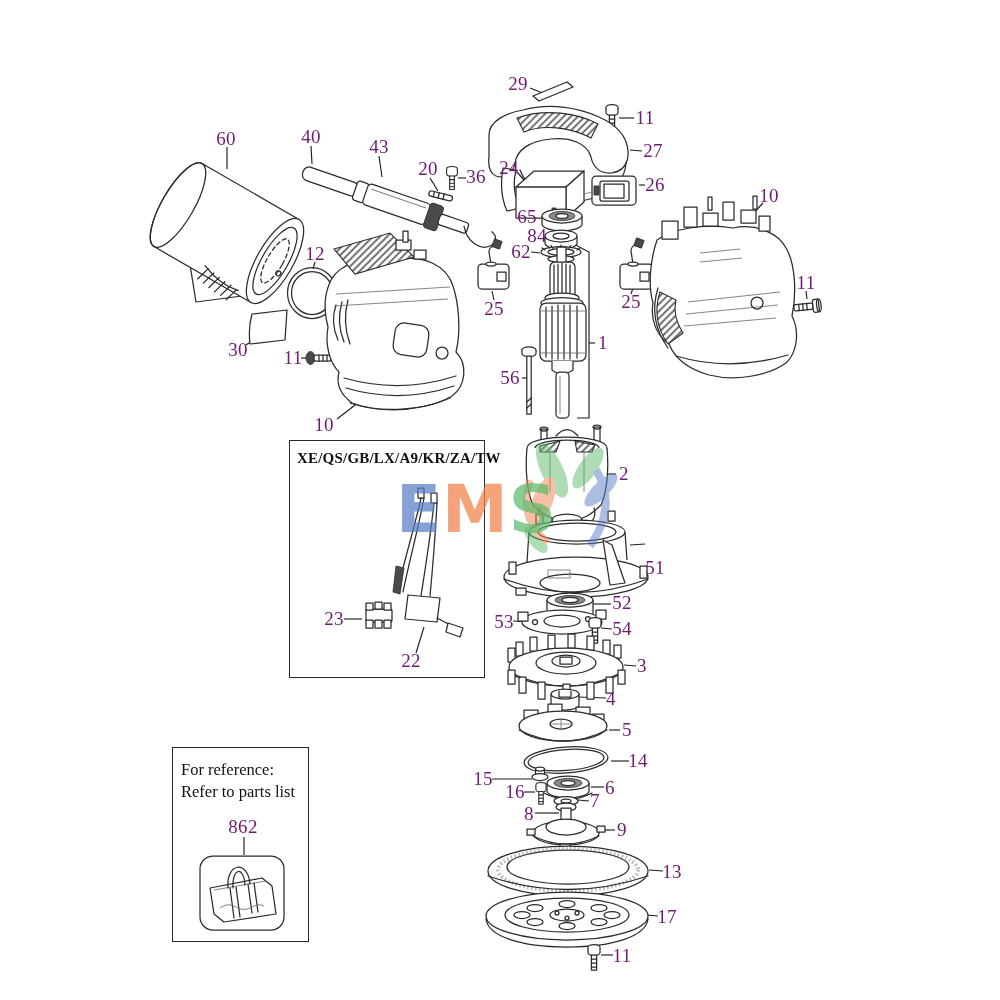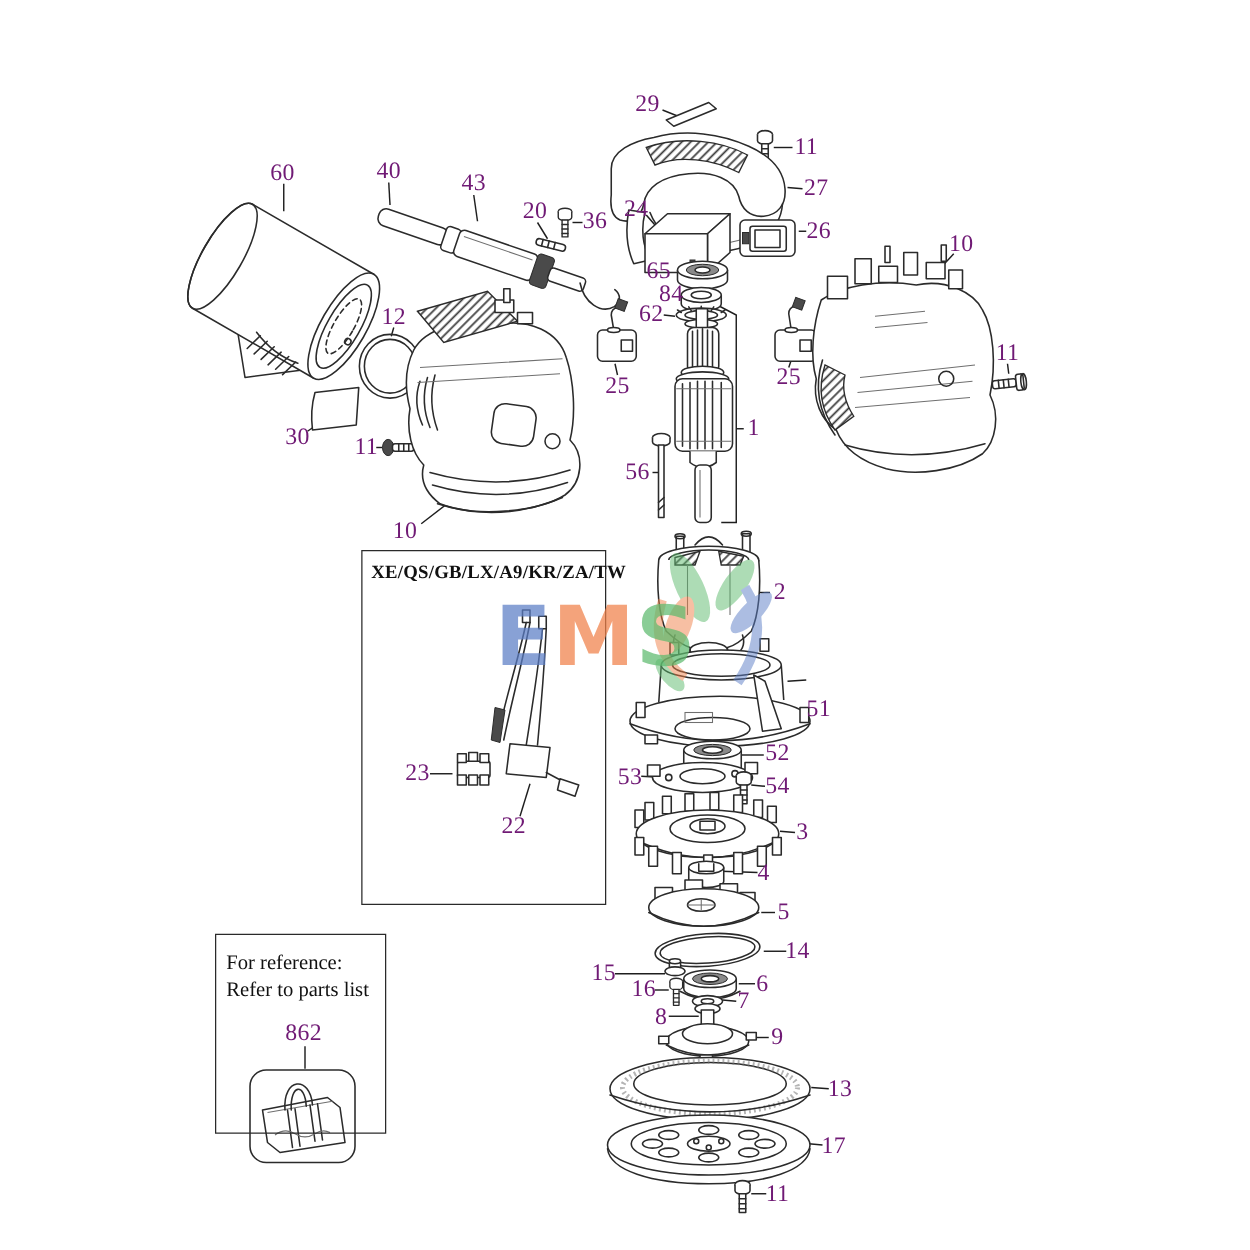--- a/index.html
+++ b/index.html
@@ -8,23 +8,23 @@
   .art{position:absolute;left:0;top:0;}
   svg .o{stroke:#2b2b2b;stroke-width:1.25;fill:none;stroke-linejoin:round;stroke-linecap:round;}
   svg .w{stroke:#2b2b2b;stroke-width:1.25;fill:#ffffff;stroke-linejoin:round;}
   svg .dk{fill:#4a4a4a;stroke:#2b2b2b;stroke-width:.8;}
   svg .gry{fill:#8a8a8a;stroke:#2b2b2b;stroke-width:.8;}
   svg .hx{fill:url(#hatch);stroke:#2b2b2b;stroke-width:1.1;}
   svg .thin{stroke:#6f6f6f;stroke-width:.85;fill:none;}
   svg .leader{stroke:#1e1e1e;stroke-width:1.15;fill:none;}
   .lbl{position:absolute;transform:translate(-50%,-50%);font:19px "Liberation Serif",serif;
        color:#701a75;white-space:nowrap;letter-spacing:.3px;}
-  .vbox{position:absolute;left:289px;top:440px;width:196px;height:284px;border:1.6px solid #2a2a2a;box-sizing:border-box;}
+  .vbox{position:absolute;left:289px;top:440px;width:196px;height:238px;border:1.6px solid #2a2a2a;box-sizing:border-box;}
   .vbox-title{position:absolute;left:7px;top:9px;font:bold 15px "Liberation Serif",serif;color:#111;letter-spacing:.2px;}
-  .refbox{position:absolute;left:172px;top:747px;width:137px;height:160px;border:1.5px solid #2a2a2a;box-sizing:border-box;}
+  .refbox{position:absolute;left:172px;top:747px;width:137px;height:195px;border:1.5px solid #2a2a2a;box-sizing:border-box;}
   .ref-line{position:absolute;left:8px;font:16.5px "Liberation Serif",serif;color:#111;}
   .wm{position:absolute;left:396px;top:477px;font-family:"DejaVu Sans",sans-serif;
       font-weight:700;font-size:66px;line-height:1;letter-spacing:1px;opacity:.72;pointer-events:none;}
   .wm span{display:inline-block;}
 </style>
 </head>
 <body>
 
 <div class="canvas">
 

